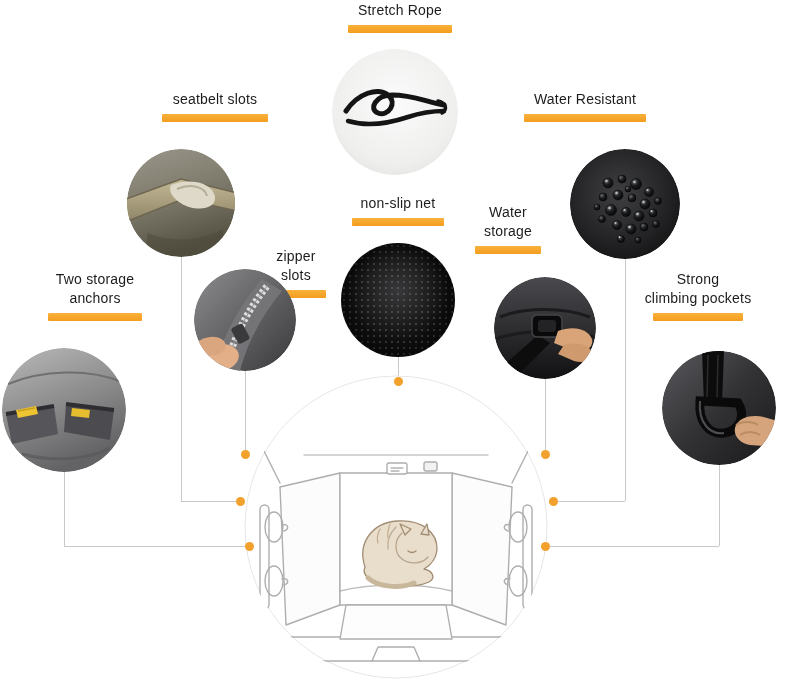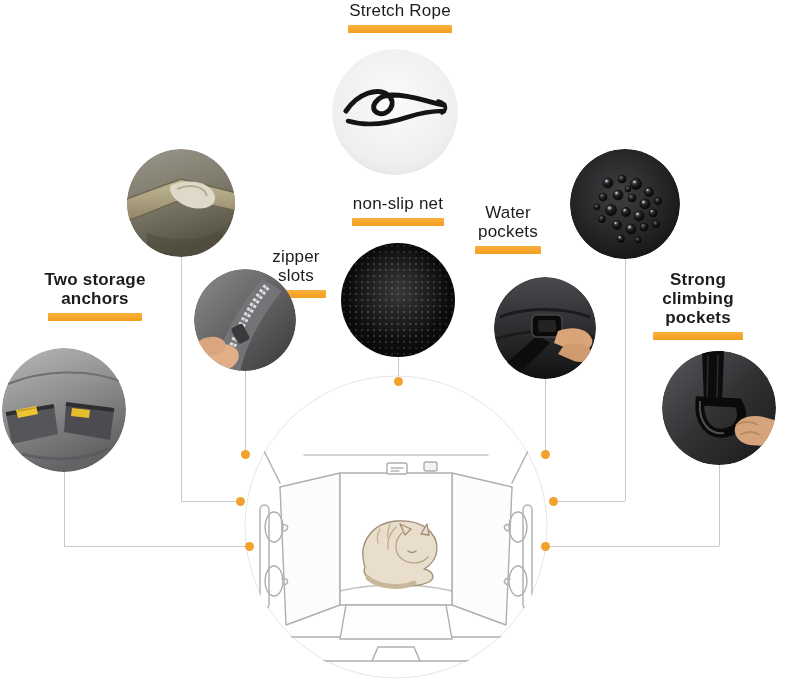--- a/index.html
+++ b/index.html
@@ -3,21 +3,21 @@
 <meta charset="utf-8">
 <style>
   * { margin:0; padding:0; box-sizing:border-box; }
   html,body { background:#ffffff; }
   .canvas {
     position:relative; width:791px; height:685px; background:#ffffff;
     font-family:"Liberation Sans", sans-serif; overflow:hidden;
   }
   .label {
     position:absolute; text-align:center; color:#1c1c1e;
-    font-size:17px; line-height:19px; font-weight:500; letter-spacing:.2px;
+    font-size:14px; line-height:19px; font-weight:500; letter-spacing:.2px;
   }
   .bar {
     height:8px; background:linear-gradient(180deg,#f9b13c,#f29d1e);
     margin:5px auto 0; border-radius:1px;
   }
   .vline,.hline { position:absolute; background:#c9c9c9; }
   .vline { width:1px; }
   .hline { height:1px; }
   .dot {
     position:absolute; width:9px; height:9px; border-radius:50%;
@@ -62,46 +62,54 @@
 
   <div class="vline" style="left:719px; top:465px; height:81px;"></div>
   <div class="hline" style="left:549px; top:546px; width:170px;"></div>
   <div class="dot" style="left:541px; top:542px;"></div>
 
   <div class="label" style="left:325px; top:1px; width:150px;">
     <div>Stretch Rope</div>
     <div class="bar" style="width:104px;"></div>
   </div>
 
-
+  <div class="label" style="left:145px; top:90px; width:140px;">
+    <div>seatbelt slots</div>
+    <div class="bar" style="width:106px;"></div>
+  </div>
+
+  <div class="label" style="left:512px; top:90px; width:146px;">
+    <div>Water Resistant</div>
+    <div class="bar" style="width:122px;"></div>
+  </div>
 
   <div class="label" style="left:246px; top:203px; width:100px;margin-top:44px;">
     <div>zipper</div>
     <div>slots</div>
     <div class="bar" style="width:60px;"></div>
   </div>
 
   <div class="label" style="left:328px; top:194px; width:140px;">
     <div>non-slip net</div>
     <div class="bar" style="width:92px;"></div>
   </div>
 
   <div class="label" style="left:458px; top:203px; width:100px;">
     <div>Water</div>
-    <div>pockets</div>
+    <div>storage</div>
     <div class="bar" style="width:66px;"></div>
   </div>
 
-  <div class="label" style="left:25px; top:270px; width:140px;font-weight:bold;">
+  <div class="label" style="left:25px; top:270px; width:140px;">
     <div>Two storage</div>
     <div>anchors</div>
     <div class="bar" style="width:94px;"></div>
   </div>
 
-  <div class="label" style="left:628px; top:270px; width:140px;font-weight:bold;">
+  <div class="label" style="left:628px; top:270px; width:140px;">
     <div>Strong</div>
     <div>climbing pockets</div>
     <div class="bar" style="width:90px;"></div>
   </div>
 
   <div class="photo" style="left:332px; top:49px; width:126px; height:126px;">
     <svg viewBox="0 0 126 126" width="126" height="126">
       <defs>
         <radialGradient id="ropeBg" cx="50%" cy="42%" r="68%">
           <stop offset="0%" stop-color="#fbfbfb"></stop>

